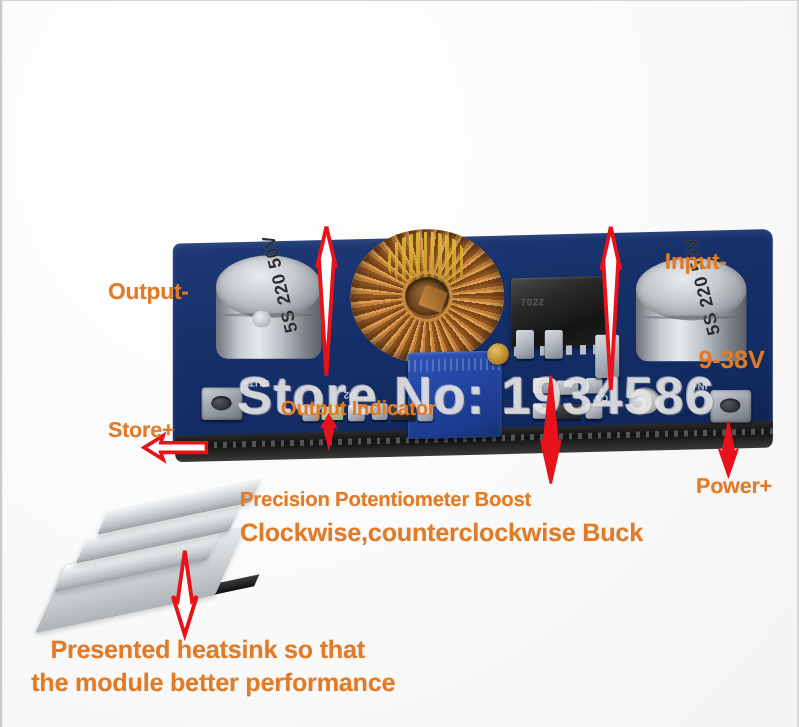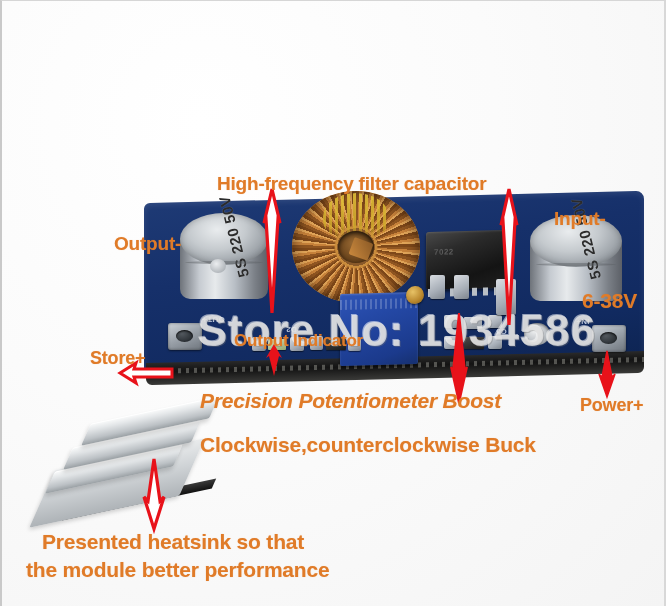--- a/index.html
+++ b/index.html
@@ -415,36 +415,35 @@
       <path d="M8 0 L13 26 L16 23 L8 46 L0 23 L3 26 Z" fill="#e8121a" stroke="#e8121a" stroke-width="1.5" stroke-linejoin="miter"></path>
     </svg>
   </div>
 
   <div class="arrow" style="left:142px; top:458px;">
     <svg width="20" height="70" viewBox="0 0 20 70">
       <path d="M10 0 L16 42 L20 38 L10 70 L0 38 L4 42 Z" fill="#ffffff" stroke="#e8121a" stroke-width="3.2" stroke-linejoin="miter"></path>
     </svg>
   </div>
 
-  <div class="anno" style="left:215px; top:172px; font-size:19px;">High-frequency filter capacitor</div>
-
-  <div class="anno" style="left:88px; top:232px; font-size:19px;margin-left:24px;">Output-</div>
+
+  <div class="anno" style="left:88px; top:232px; font-size:19px;">Output-</div>
 
   <div class="anno" style="left:552px; top:207px; font-size:19px;">Input-</div>
 
 
-  <div class="anno" style="left:580px; top:288px; font-size:21px;">6-38V</div>
+  <div class="anno" style="left:580px; top:288px; font-size:21px;">9-38V</div>
 
   <div class="anno" style="left:232px; top:330px; font-size:17px;">Output Indicator</div>
 
   <div class="anno" style="left:88px; top:347px; font-size:18px;">Store+</div>
 
   <div class="anno" style="left:578px; top:394px; font-size:18px;">Power+</div>
 
-  <div class="anno" style="left:198px; top:388px; font-size:21px;font-style:italic;">Precision Potentiometer Boost</div>
+  <div class="anno" style="left:198px; top:406px; font-size:17px;">Precision Potentiometer Boost</div>
 
   <div class="anno" style="left:40px; top:529px; font-size:21px;">Presented heatsink so that</div>
 
   <div class="anno" style="left:198px; top:432px; font-size:21px;">Clockwise,counterclockwise Buck</div>
 
   <div class="anno" style="left:24px; top:557px; font-size:21px;">the module better performance</div>
 
 </div>
 
 </body></html>

